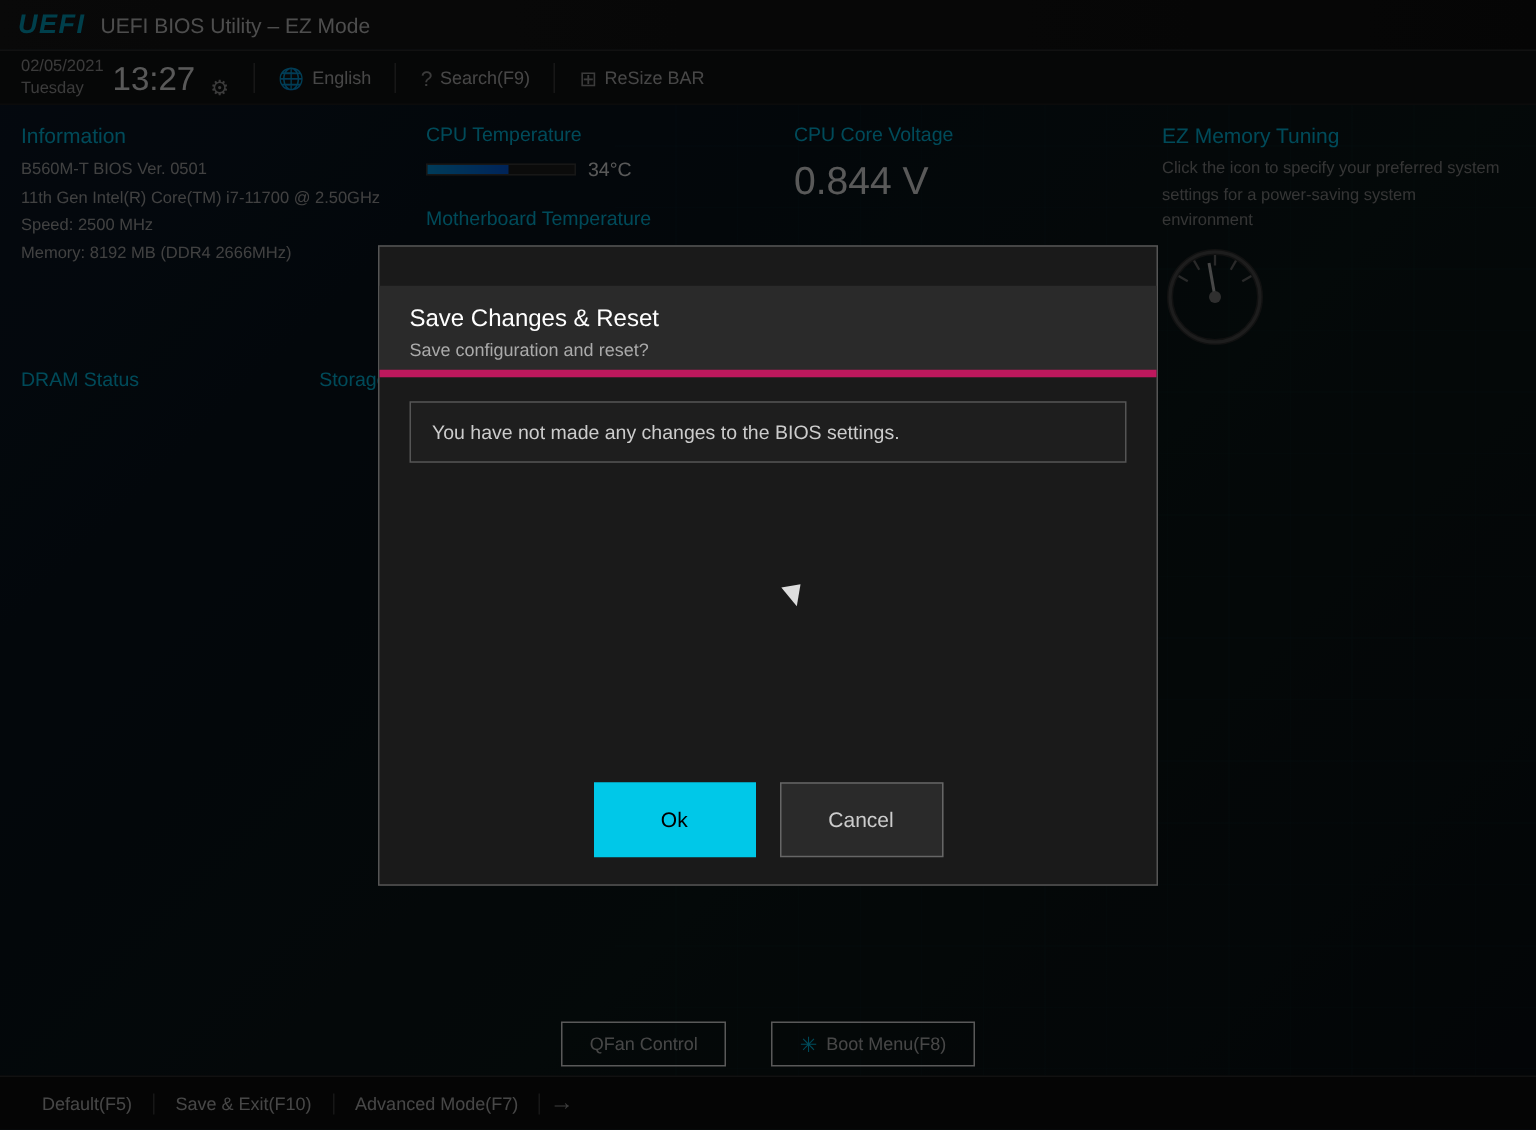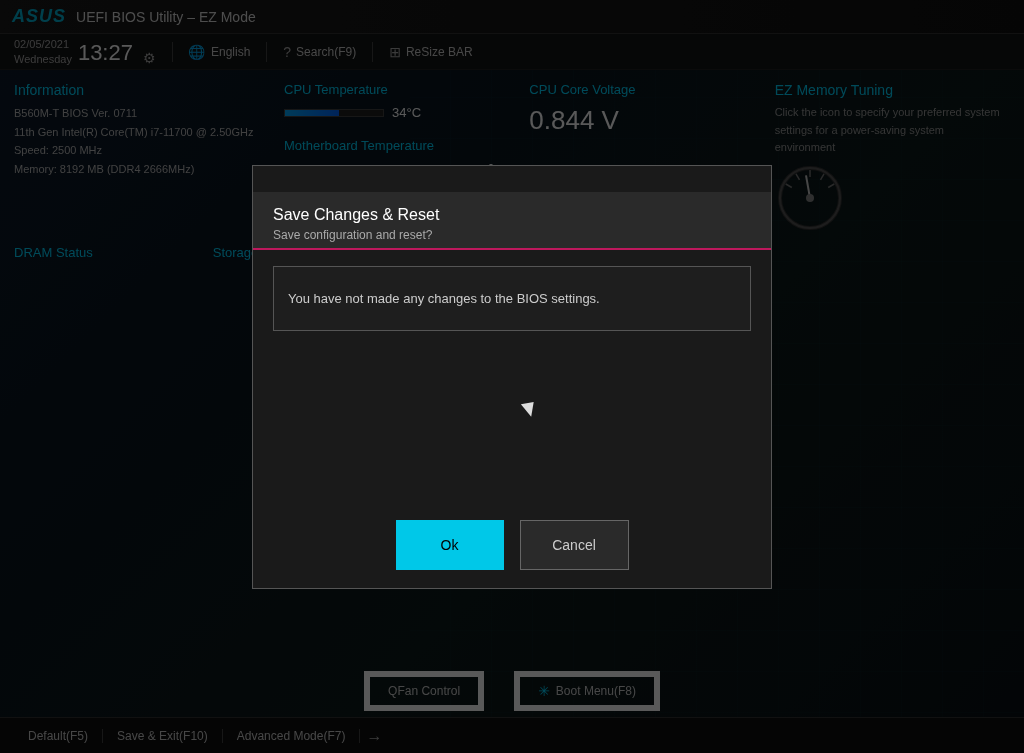--- a/index.html
+++ b/index.html
@@ -208,42 +208,42 @@
       left: 50%;
       transform: translate(-50%, -50%);
       width: 520px;
       background: #1a1a1a;
       border: 1px solid #555;
       z-index: 100;
     }
     .dialog-title-bar {
       background: #2a2a2a;
       padding: 14px 20px 6px;
-      border-bottom: 2px solid #be185d;
+      border-bottom: 5px solid #be185d;
       margin-top: 26px;
     }
     .dialog-title {
       color: #fff;
       font-size: 16px;
       font-weight: 400;
       margin-bottom: 4px;
     }
     .dialog-subtitle {
       color: #aaa;
       font-size: 12px;
     }
     .dialog-body {
       padding: 16px 20px;
       min-height: 260px;
       display: flex;
       flex-direction: column;
     }
     .dialog-message-box {
       border: 1px solid #555;
-      padding: 24px 14px;
+      padding: 12px 14px;
       color: #ccc;
       font-size: 13px;
       background: rgba(255,255,255,0.02);
       margin-bottom: 12px;
     }
     .cursor-area {
       flex: 1;
       display: flex;
       align-items: center;
       justify-content: center;
@@ -294,21 +294,21 @@
       left: 0; right: 0;
       z-index: 10;
       display: flex;
       justify-content: center;
       gap: 30px;
       padding: 6px 20px;
     }
     .bottom-btn {
       background: transparent;
       color: #ccc;
-      border: 6px solid #ffffff;
+      border: 1px solid #ffffff;
       padding: 6px 18px;
       font-size: 12px;
       cursor: pointer;
       display: flex;
       align-items: center;
       gap: 6px;
     }
     .bottom-btn-star {
       color: #00d4ff;
       font-size: 14px;
@@ -354,29 +354,29 @@
       justify-content: flex-start;
       margin-top: 6px;
     }
   </style>
 </head>
 <body>
 
 <div class="bg-layer"></div>
 
 <div class="header">
-  <span class="asus-logo">ASUS</span>
+  <span class="asus-logo">UEFI</span>
   <span class="bios-title">UEFI BIOS Utility – EZ Mode</span>
 </div>
 
 <div class="toolbar">
   <div style="display:flex;align-items:flex-end;gap:6px;">
     <div class="toolbar-date">
       <div>02/05/2021</div>
-      <div>Wednesday</div>
+      <div>Tuesday</div>
     </div>
     <span class="toolbar-time">13:27</span>
     <span class="gear-icon">⚙</span>
   </div>
   <div class="toolbar-divider"></div>
   <div class="toolbar-item">
     <span class="toolbar-icon">🌐</span>
     <span>English</span>
   </div>
   <div class="toolbar-divider"></div>
@@ -388,21 +388,21 @@
   <div class="toolbar-item">
     <span class="toolbar-icon">⊞</span>
     <span>ReSize BAR</span>
   </div>
 </div>
 
 <div class="main-content">
 
   <div class="info-panel">
     <div class="info-title">Information</div>
-    <div class="info-item">B560M-T   BIOS Ver. 0711</div>
+    <div class="info-item">B560M-T   BIOS Ver. 0501</div>
     <div class="info-item">11th Gen Intel(R) Core(TM) i7-11700 @ 2.50GHz</div>
     <div class="info-item">Speed: 2500 MHz</div>
     <div class="info-item">Memory: 8192 MB (DDR4 2666MHz)</div>
   </div>
 
   <div class="temp-panel">
     <div class="panel-label">CPU Temperature</div>
     <div class="temp-bar-container">
       <div class="temp-bar">
         <div class="temp-bar-fill" style="width:55%"></div>

